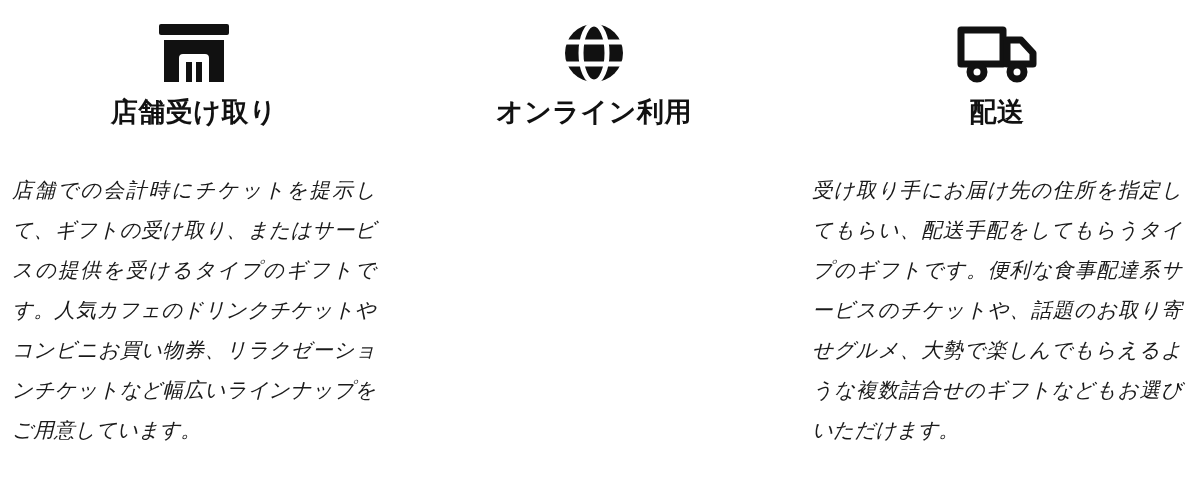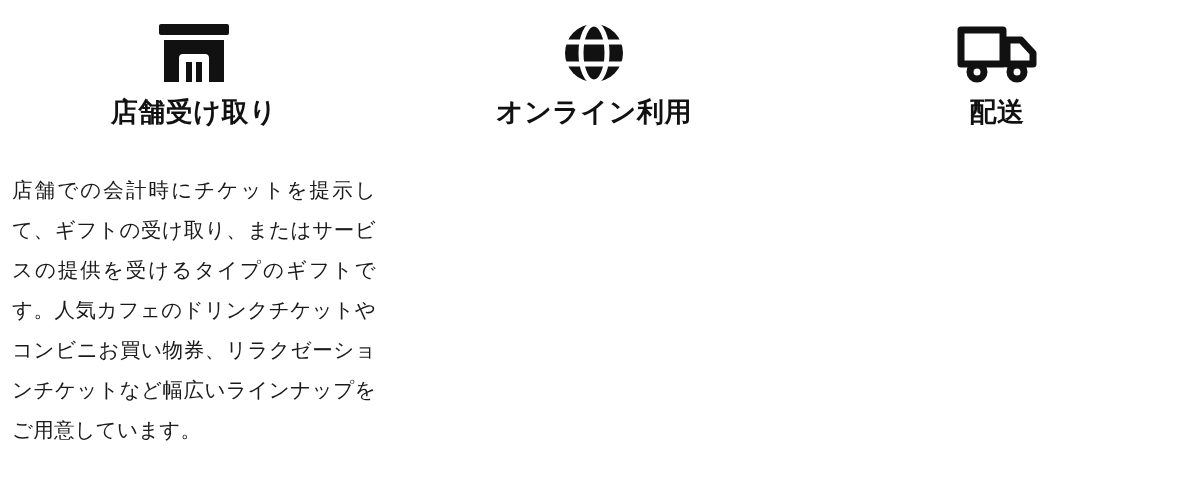--- a/index.html
+++ b/index.html
@@ -52,20 +52,21 @@
 
   .body-text {
     font-size: 20.5px;
     line-height: 1.95;
     letter-spacing: 0.01em;
     color: #1a1a1a;
     text-align: justify;
     text-justify: inter-character;
     width: 100%;
     margin: 0;
+    font-style: italic;
   }
   .col-3 .body-text { letter-spacing: 0.005em; }
 </style>
 </head>
 <body>
 
 <div class="columns">
 
   <div class="col col-1">
     <div class="icon-wrap">
@@ -95,15 +96,16 @@
   <div class="col col-3">
     <div class="icon-wrap">
       <svg width="84" height="62" viewBox="0 0 84 62" aria-hidden="true">
         <path d="M6 8 h42 v34 h-42 z" fill="none" stroke="#111111" stroke-width="7" stroke-linejoin="round"></path>
         <path d="M52 18 h14 l12 13 v11 h-26 z" fill="none" stroke="#111111" stroke-width="7" stroke-linejoin="round"></path>
         <circle cx="22" cy="50" r="7" fill="none" stroke="#111111" stroke-width="7"></circle>
         <circle cx="62" cy="50" r="7" fill="none" stroke="#111111" stroke-width="7"></circle>
       </svg>
     </div>
     <h2 class="heading">配送</h2>
+    <p class="body-text">受け取り手にお届け先の住所を指定してもらい、配送手配をしてもらうタイプのギフトです。便利な食事配達系サービスのチケットや、話題のお取り寄せグルメ、大勢で楽しんでもらえるような複数詰合せのギフトなどもお選びいただけます。</p>
   </div>
 
 </div>
 
 </body></html>

